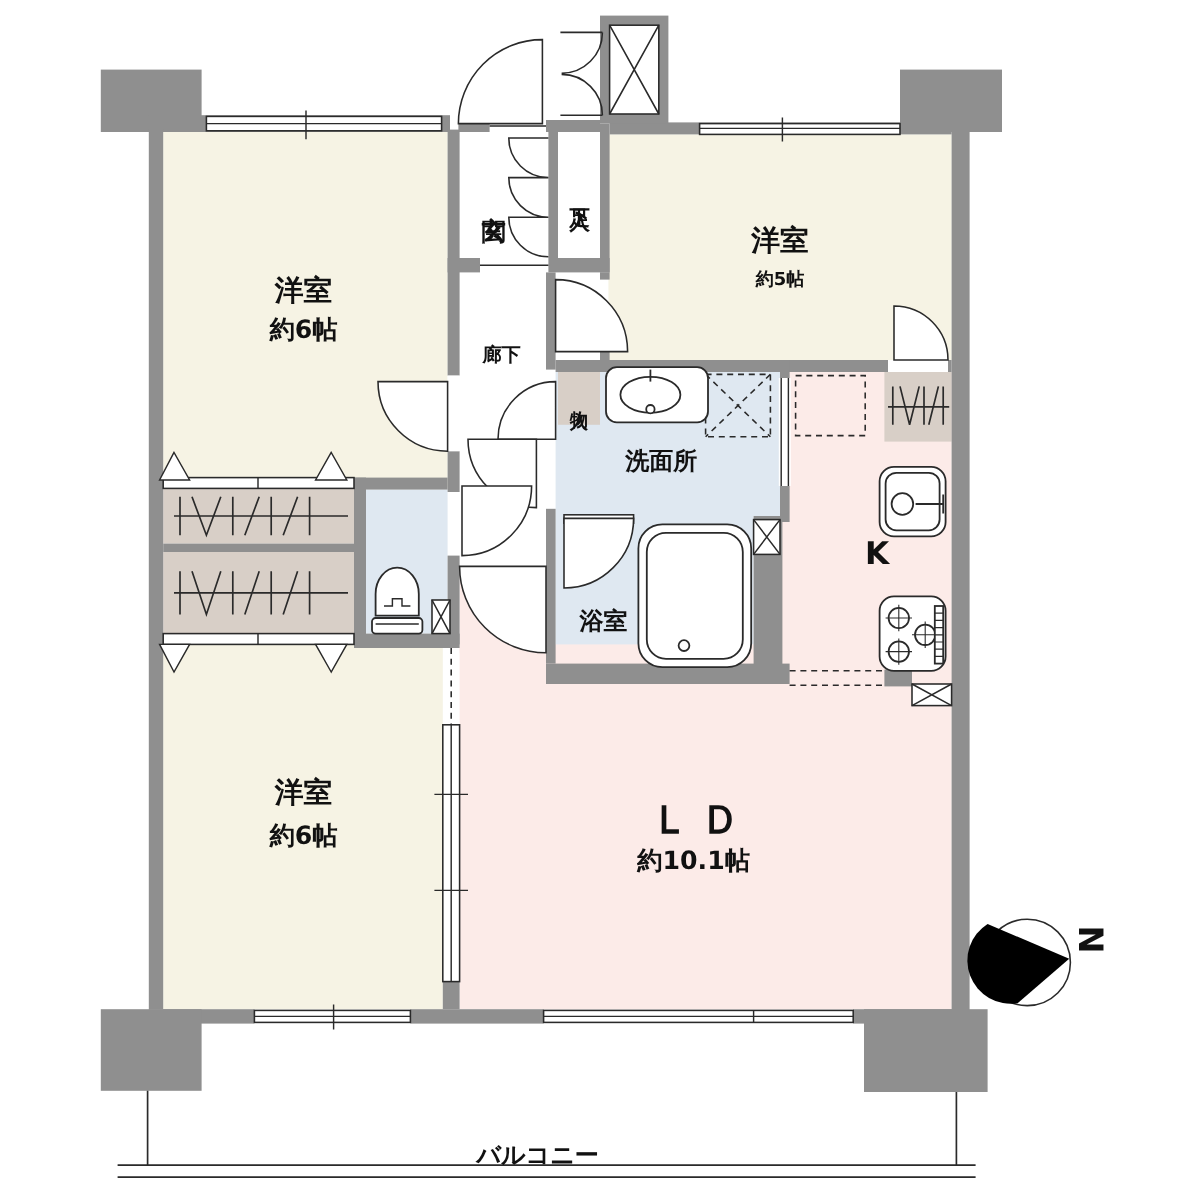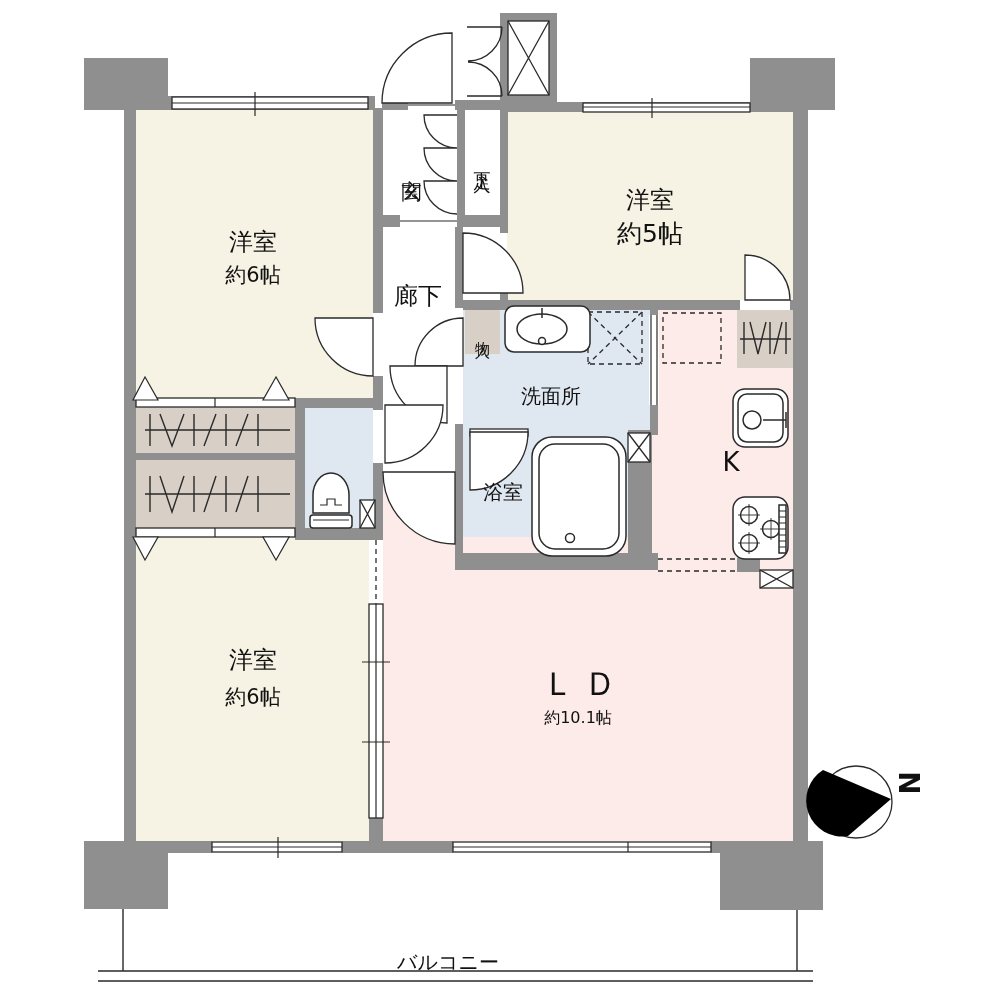--- a/index.html
+++ b/index.html
@@ -1,20 +1,20 @@
 <!DOCTYPE html>
 <html><head>
 <meta charset="utf-8">
 <style>
   html,body{margin:0;padding:0;background:#fff;}
   #canvas{position:relative;width:1000px;height:1000px;background:#ffffff;overflow:hidden;
           font-family:"DejaVu Sans",sans-serif;color:#111;}
   #plan{position:absolute;left:0;top:0;}
   .lbl{position:absolute;transform:translate(-50%,-50%);white-space:nowrap;
-       color:#111;line-height:1;}
+       color:#111;line-height:1;font-weight:bold;}
   .vert{writing-mode:vertical-rl;text-orientation:upright;letter-spacing:3px;}
   .ld{letter-spacing:9px;}
   .north{font-weight:600;transform:translate(-50%,-50%) rotate(90deg);}
 </style>
 </head>
 <body>
 
 <div id="canvas">
 
 <svg id="plan" width="1000" height="1000" viewBox="0 0 1000 1000">
@@ -190,32 +190,32 @@
   <g>
     <circle cx="856" cy="802" r="36" fill="#ffffff" stroke="#2a2a2a" stroke-width="1.3"></circle>
     <path d="M891,799 L823,770 A36,36 0 0 0 848,836 Z" fill="#000000"></path>
   </g>
 </svg>
 
 <div class="lbl" style="left:253px;top:242px;font-size:24px">洋室</div>
 <div class="lbl" style="left:253px;top:275px;font-size:21px">約6帖</div>
 
 <div class="lbl" style="left:650px;top:200px;font-size:24px">洋室</div>
-<div class="lbl" style="left:650px;top:233px;font-size:25px">約5帖</div>
+<div class="lbl" style="left:650px;top:233px;font-size:15px">約5帖</div>
 
 <div class="lbl" style="left:253px;top:660px;font-size:24px">洋室</div>
 <div class="lbl" style="left:253px;top:697px;font-size:21px">約6帖</div>
 
 <div class="lbl ld" style="left:584px;top:683px;font-size:33px">ＬＤ</div>
-<div class="lbl" style="left:578px;top:718px;font-size:16px">約10.1帖</div>
+<div class="lbl" style="left:578px;top:718px;font-size:21px">約10.1帖</div>
 
 <div class="lbl" style="left:731px;top:462px;font-size:26px">K</div>
 
 <div class="lbl vert" style="left:412px;top:167px;font-size:20px">玄関</div>
 <div class="lbl vert" style="left:482px;top:161px;font-size:17px;letter-spacing:1px">下足入</div>
-<div class="lbl" style="left:418px;top:296px;font-size:24px">廊下</div>
+<div class="lbl" style="left:418px;top:296px;font-size:16px">廊下</div>
 <div class="lbl vert" style="left:482px;top:331px;font-size:15px;letter-spacing:1px">物入</div>
-<div class="lbl" style="left:551px;top:396px;font-size:20px">洗面所</div>
-<div class="lbl" style="left:503px;top:492px;font-size:20px">浴室</div>
+<div class="lbl" style="left:551px;top:384px;font-size:20px">洗面所</div>
+<div class="lbl" style="left:503px;top:517px;font-size:20px">浴室</div>
 <div class="lbl" style="left:448px;top:962px;font-size:20px">バルコニー</div>
 <div class="lbl north" style="left:908px;top:783px;font-size:28px">N</div>
 
 </div>
 
 </body></html>

